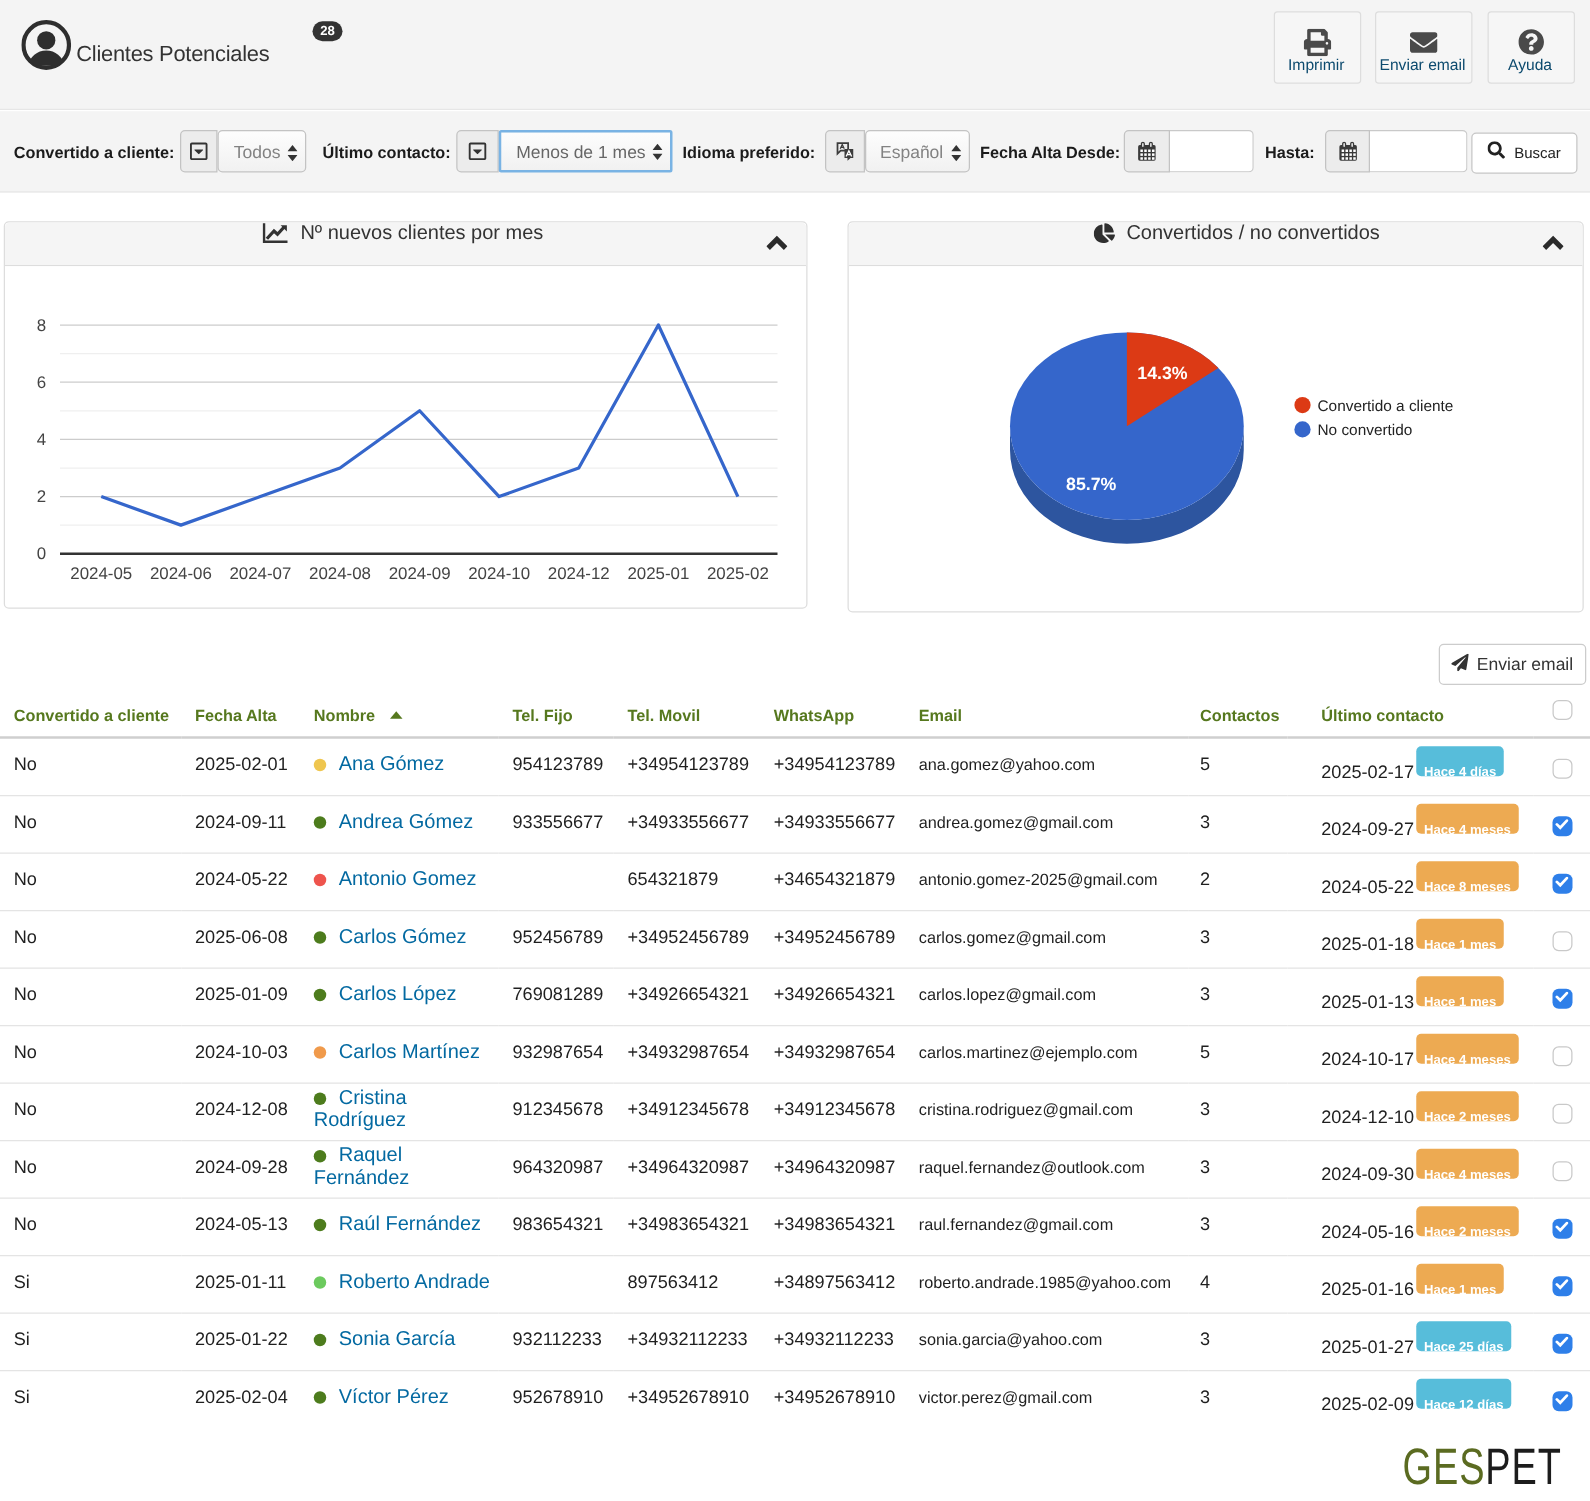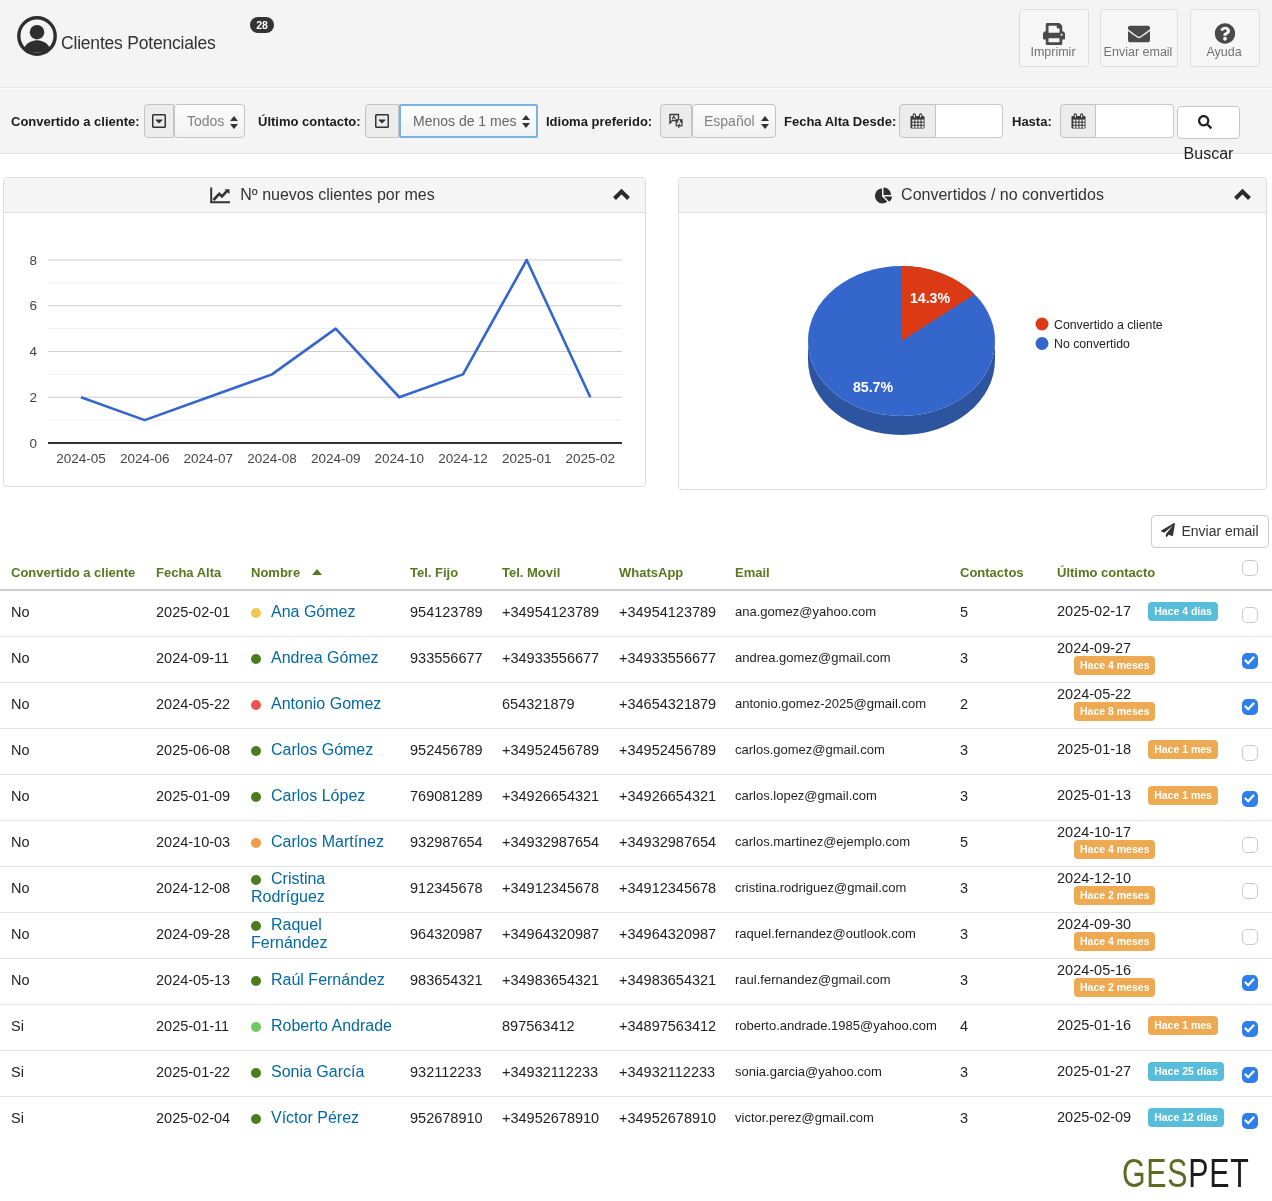--- a/index.html
+++ b/index.html
@@ -5,36 +5,36 @@
 * { margin:0; padding:0; box-sizing:border-box; }
 html,body { width:1272px; height:1201px; background:#fff; font-family:"Liberation Sans", sans-serif; }
 #page { position:relative; width:1272px; height:1201px; overflow:hidden; }
 .abs { position:absolute; }
 
 
 #hdr { position:absolute; left:0; top:0; width:1272px; height:88px; background:#f4f4f4; border-bottom:1px solid #e6e6e6; }
 #title { position:absolute; left:61px; top:33px; font-size:17.5px; letter-spacing:-0.2px; color:#333; }
 #badge28 { position:absolute; left:250px; top:17px; min-width:24px; height:16px; background:#333; color:#fff; border-radius:8px; font-size:10.5px; font-weight:bold; text-align:center; line-height:16px; padding:0 6px; }
 .topbtn { position:absolute; top:9px; height:58px; background:#f6f6f6; border:1px solid #ddd; border-radius:3px; text-align:center; }
-.topbtn .lbl { position:absolute; bottom:7px; left:0; right:2px; font-size:12.5px; color:#737373; }
+.topbtn .lbl { position:absolute; bottom:7px; left:0; right:2px; font-size:12.5px; color:#0c4a6e; }
 .topbtn svg { position:absolute; top:13px; left:50%; transform:translateX(-50%); }
 
 
 #filters { position:absolute; left:0; top:89px; width:1272px; height:65px; background:#f4f4f4; border-bottom:1px solid #e6e6e6; }
 .flabel { position:absolute; top:114px; font-size:13px; font-weight:bold; color:#1b1b1b; }
 .addon { position:absolute; top:104px; height:34px; background:#ececec; border:1px solid #c3c3c3; border-radius:4px 0 0 4px; display:flex; align-items:center; justify-content:center; }
 .sel { position:absolute; top:104px; height:34px; background:linear-gradient(#fdfdfd,#f1f1f1); border:1px solid #c3c3c3; border-radius:4px; font-size:14px; color:#828282; line-height:32px; padding-left:12px; }
 .sel .sort { position:absolute; right:6px; top:10.5px; } .sel .sort svg { display:block; }
 .tinput { position:absolute; top:104px; height:34px; background:#fff; border:1px solid #c9c9c9; border-left:none; border-radius:0 4px 4px 0; }
-#buscar { position:absolute; left:1177px; top:106px; width:63px; height:33px; background:#fff; border:1px solid #c6c6c6; border-radius:4px; font-size:16px; color:#222; text-align:center; line-height:31px; }
+#buscar { position:absolute; left:1177px; top:106px; width:85px; height:33px; background:#fff; border:1px solid #c6c6c6; border-radius:4px; font-size:12px; color:#222; text-align:center; line-height:31px; }
 
 
 .panel { position:absolute; background:#fff; border:1px solid #ddd; border-radius:4px; }
 .phead { position:relative; height:35px; background:#f5f5f5; border-bottom:1px solid #ddd; border-radius:4px 4px 0 0; text-align:center; font-size:16.5px; color:#333; }
-.tblock { display:inline-flex; align-items:center; position:relative; height:34px; }
+.tblock { display:inline-flex; align-items:flex-start; position:relative; height:34px; }
 .phead svg.ticon { margin-right:9px; }
 .pcaret { position:absolute; right:15px; top:10px; }
 
 
 #tablewrap { position:absolute; left:0; top:556px; width:1272px; }
 table { border-collapse:collapse; table-layout:fixed; width:1272px; }
 th { font-size:13px; font-weight:bold; color:#56781e; text-align:left; height:34px; vertical-align:middle; }
 td { font-size:14.5px; color:#1f1f1f; height:46px; vertical-align:middle; padding-bottom:3px; }
 tr.row { border-top:1px solid #e4e4e4; }
 tr.hrow { border-bottom:2px solid #cfcfcf; }
@@ -44,21 +44,21 @@
 .c4 { width:92px; padding-left:11px; }
 .c5 { width:117px; padding-left:11px; }
 .c6 { width:116px; padding-left:11px; }
 .c7 { width:227px; padding-left:11px; }
 .c8 { width:79px; text-align:left; padding-left:9px; }
 .c9 { width:197px; padding-left:27px; }
 .c10 { width:45px; text-align:center; padding-left:0; }
 .dot { display:inline-block; width:10px; height:10px; border-radius:50%; margin-right:10px; vertical-align:-1px; }
 .nm { color:#0369a1; font-size:16px;text-align:center; }
 .caretup { display:inline-block; width:0; height:0; border-left:5px solid transparent; border-right:5px solid transparent; border-bottom:6px solid #56781e; margin-left:12px; vertical-align:2px; }
-.badge { display:inline-block; height:19px; line-height:19px; border-radius:4px; color:#fff; font-size:10.5px; font-weight:bold; padding:0 6px; margin-left:17px; vertical-align:1px; }
+.badge { display:inline-block; height:19px; line-height:19px; border-radius:4px; color:#fff; font-size:10.5px; font-weight:bold; padding:12px 6px; margin-left:2px; vertical-align:1px; }
 .bteal { background:#57bdda; }
 .borange { background:#edaa52; }
 .cb { display:inline-block; width:16px; height:16px; border:1.5px solid #c9c9c9; border-radius:5px; background:#fff; vertical-align:middle; position:relative; top:3px; }
 .hrow .cb { top:-5px; }
 .cbc { display:inline-block; width:16px; height:16px; border-radius:5px; background:#2e7fe9; vertical-align:middle; position:relative; top:3px; }
 .cbc svg { display:block; margin:2.5px auto 0; }
 .email { font-size:13px; }
 
 
 #logo { position:absolute; left:1122px; top:1150px; font-size:41px; letter-spacing:1px; transform:scaleX(0.74); transform-origin:0 0; white-space:nowrap; }

